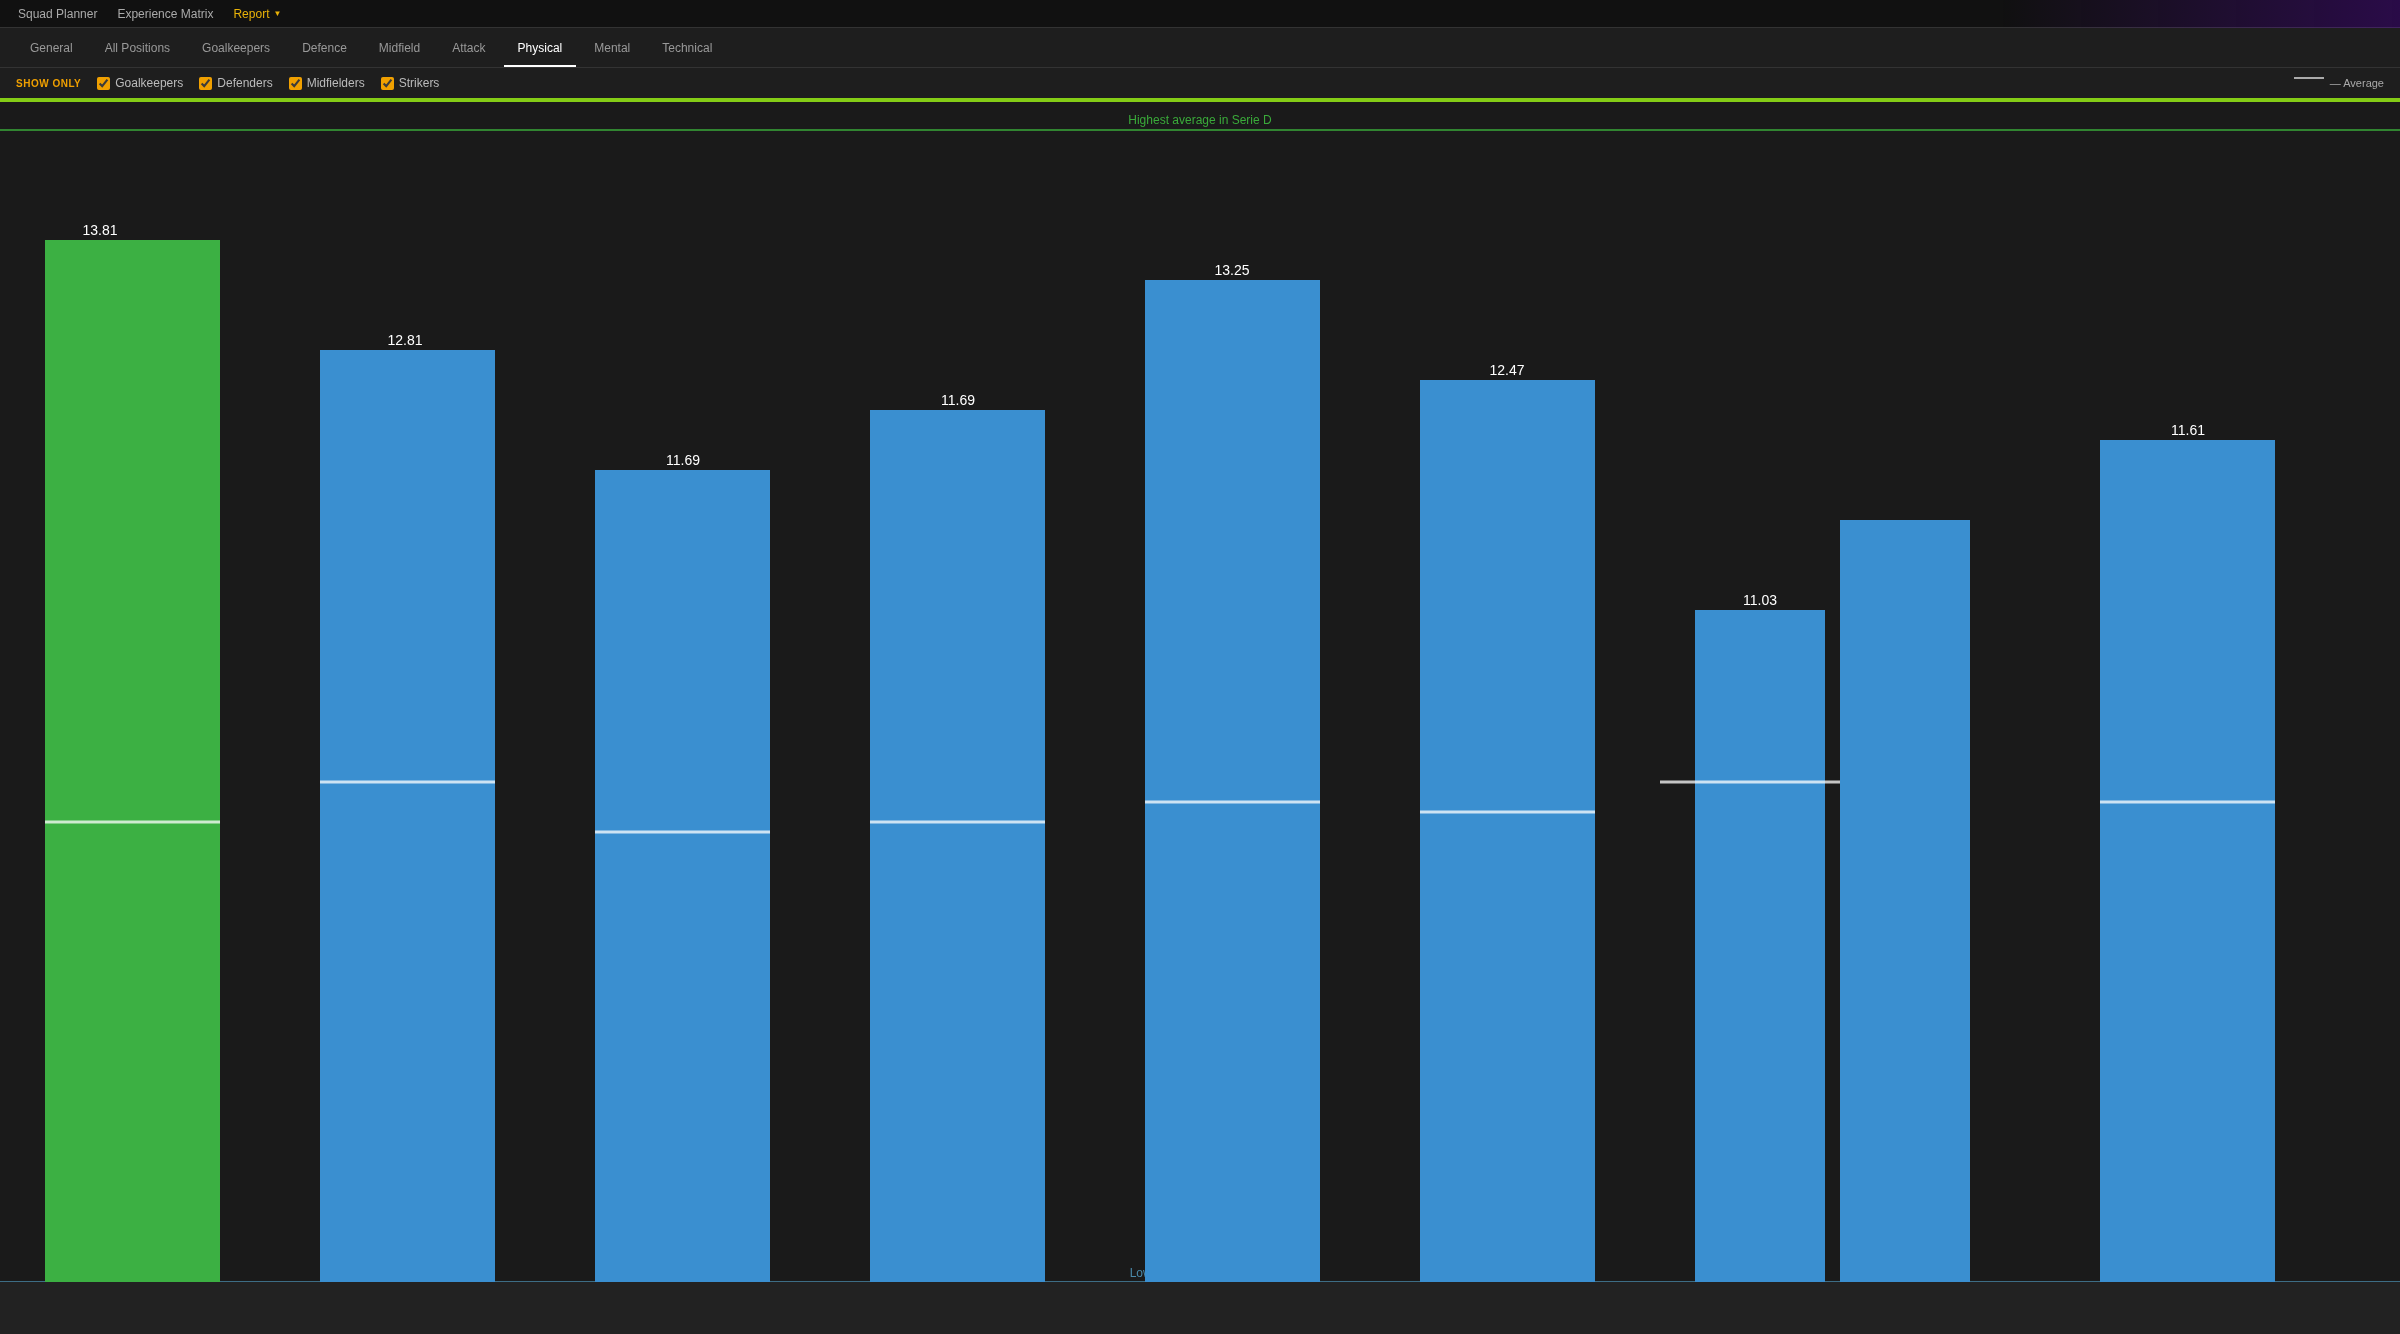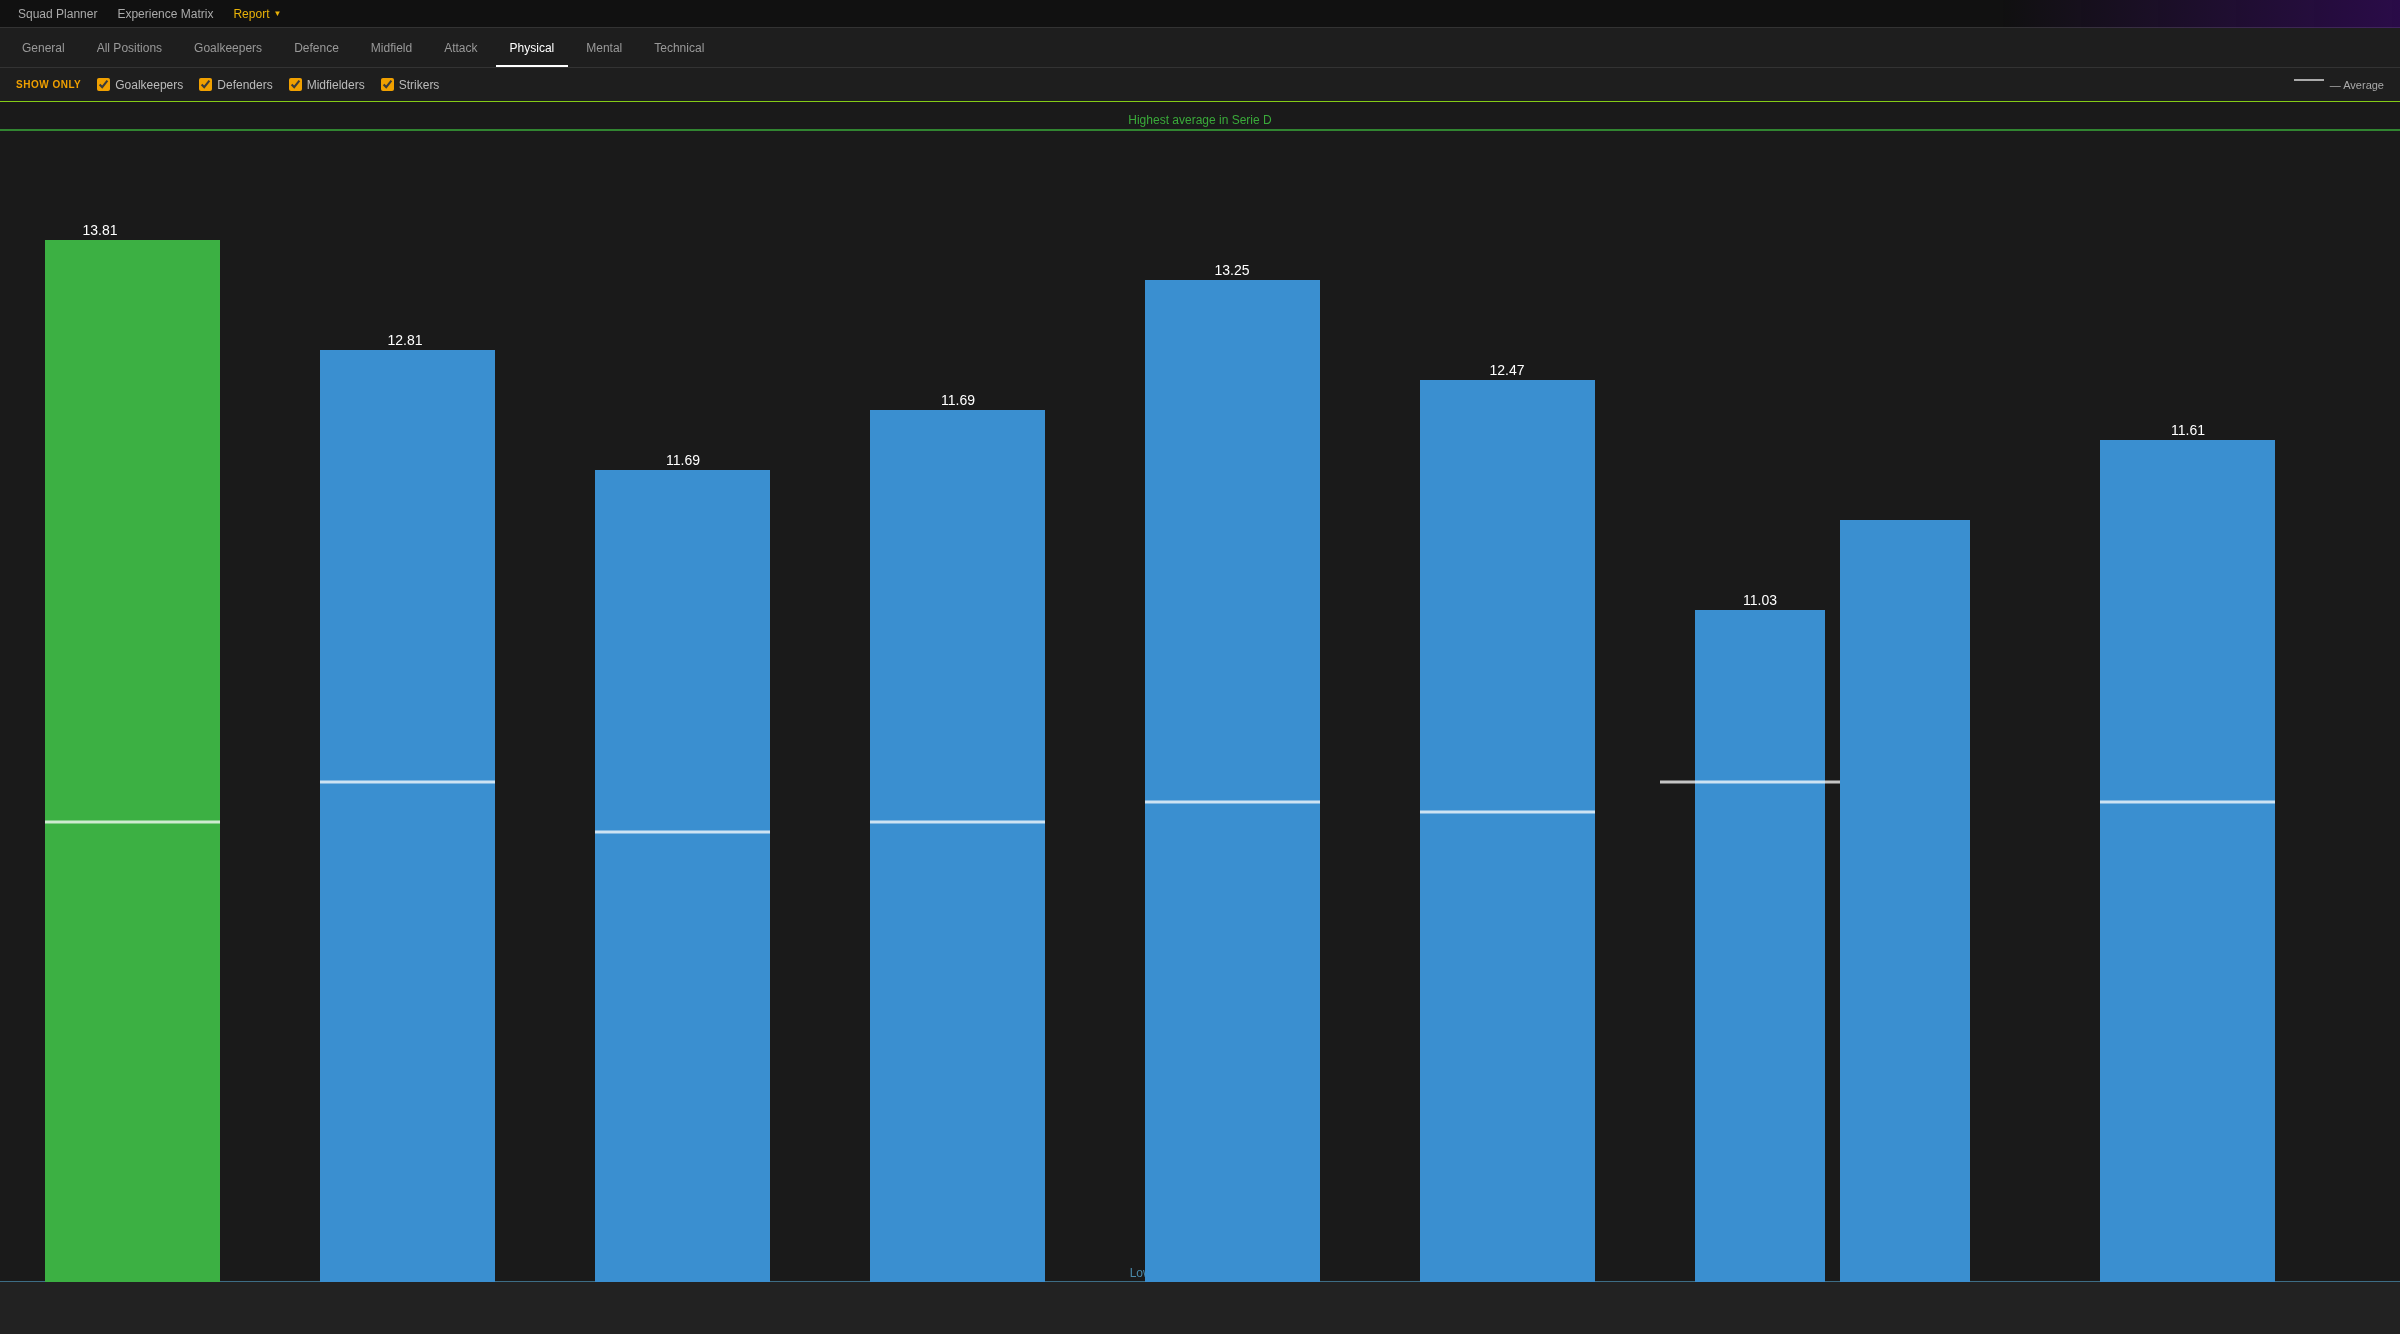--- a/index.html
+++ b/index.html
@@ -41,21 +41,21 @@
       font-size: 8px;
       margin-left: 4px;
     }
 
     
     .tab-bar {
       background: #1e1e1e;
       display: flex;
       align-items: center;
       height: 40px;
-      padding: 0 8px;
+      padding: 0 16px;
       border-bottom: 1px solid #333;
       gap: 4px;
     }
     .tab-item {
       color: #999;
       font-size: 12px;
       padding: 0 14px;
       height: 100%;
       display: flex;
       align-items: center;
@@ -76,21 +76,21 @@
     }
 
     
     .show-only-bar {
       background: #1e1e1e;
       display: flex;
       align-items: center;
       height: 34px;
       padding: 0 16px;
       gap: 16px;
-      border-bottom: 1px solid #84cc16;
+      border-bottom: 4px solid #84cc16;
     }
     .show-only-label {
       color: #f0a000;
       font-size: 10px;
       font-weight: bold;
       letter-spacing: 0.5px;
       text-transform: uppercase;
     }
     .checkbox-group {
       display: flex;

